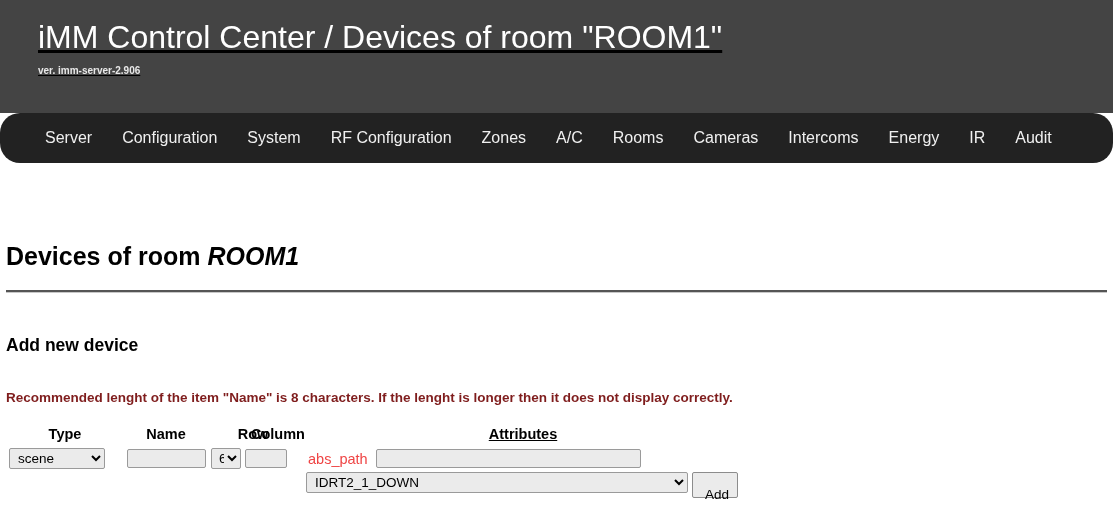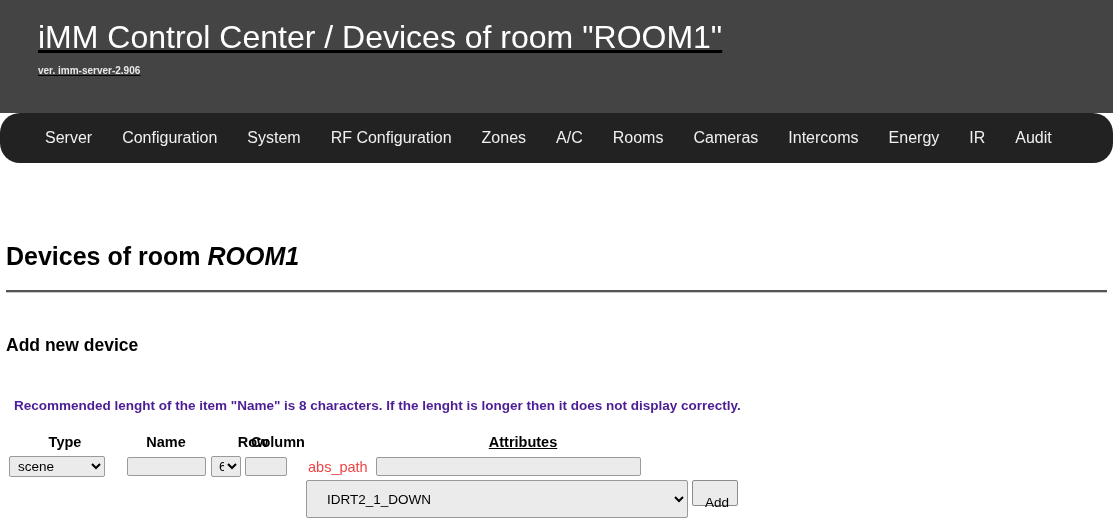--- a/index.html
+++ b/index.html
@@ -87,25 +87,25 @@
   .section-title {
     margin: 0;
     padding-top: 42px;
     font-size: 17.5px;
     font-weight: bold;
     color: #000000;
     line-height: 20px;
     white-space: nowrap;
   }
   .warning-text {
-    color: #4c1d95;
+    color: #7f1d1d;
     font-size: 13.5px;
     font-weight: bold;
     line-height: 16px;
-    margin: 8px;
+    margin: 0;
     padding-top: 35px;
     white-space: nowrap;
   }
 
   
   .device-form {
     margin-top: 20px;
     position: relative;
     width: 1100px;
     height: 70px;
@@ -188,22 +188,22 @@
     top: 23px;
     width: 265px;
     height: 19px;
     padding-left: 3px;
   }
   
   .sel-device {
     left: 300px;
     top: 46px;
     width: 382px;
-    height: 38px;
-    padding-left: 16px;
+    height: 21px;
+    padding-left: 4px;
   }
   
   .btn-add {
     left: 686px;
     top: 46px;
     width: 46px;
     height: 21px;
     background: #ebebeb;
     border: 1px solid #8c8c8c;
     border-radius: 2px;

